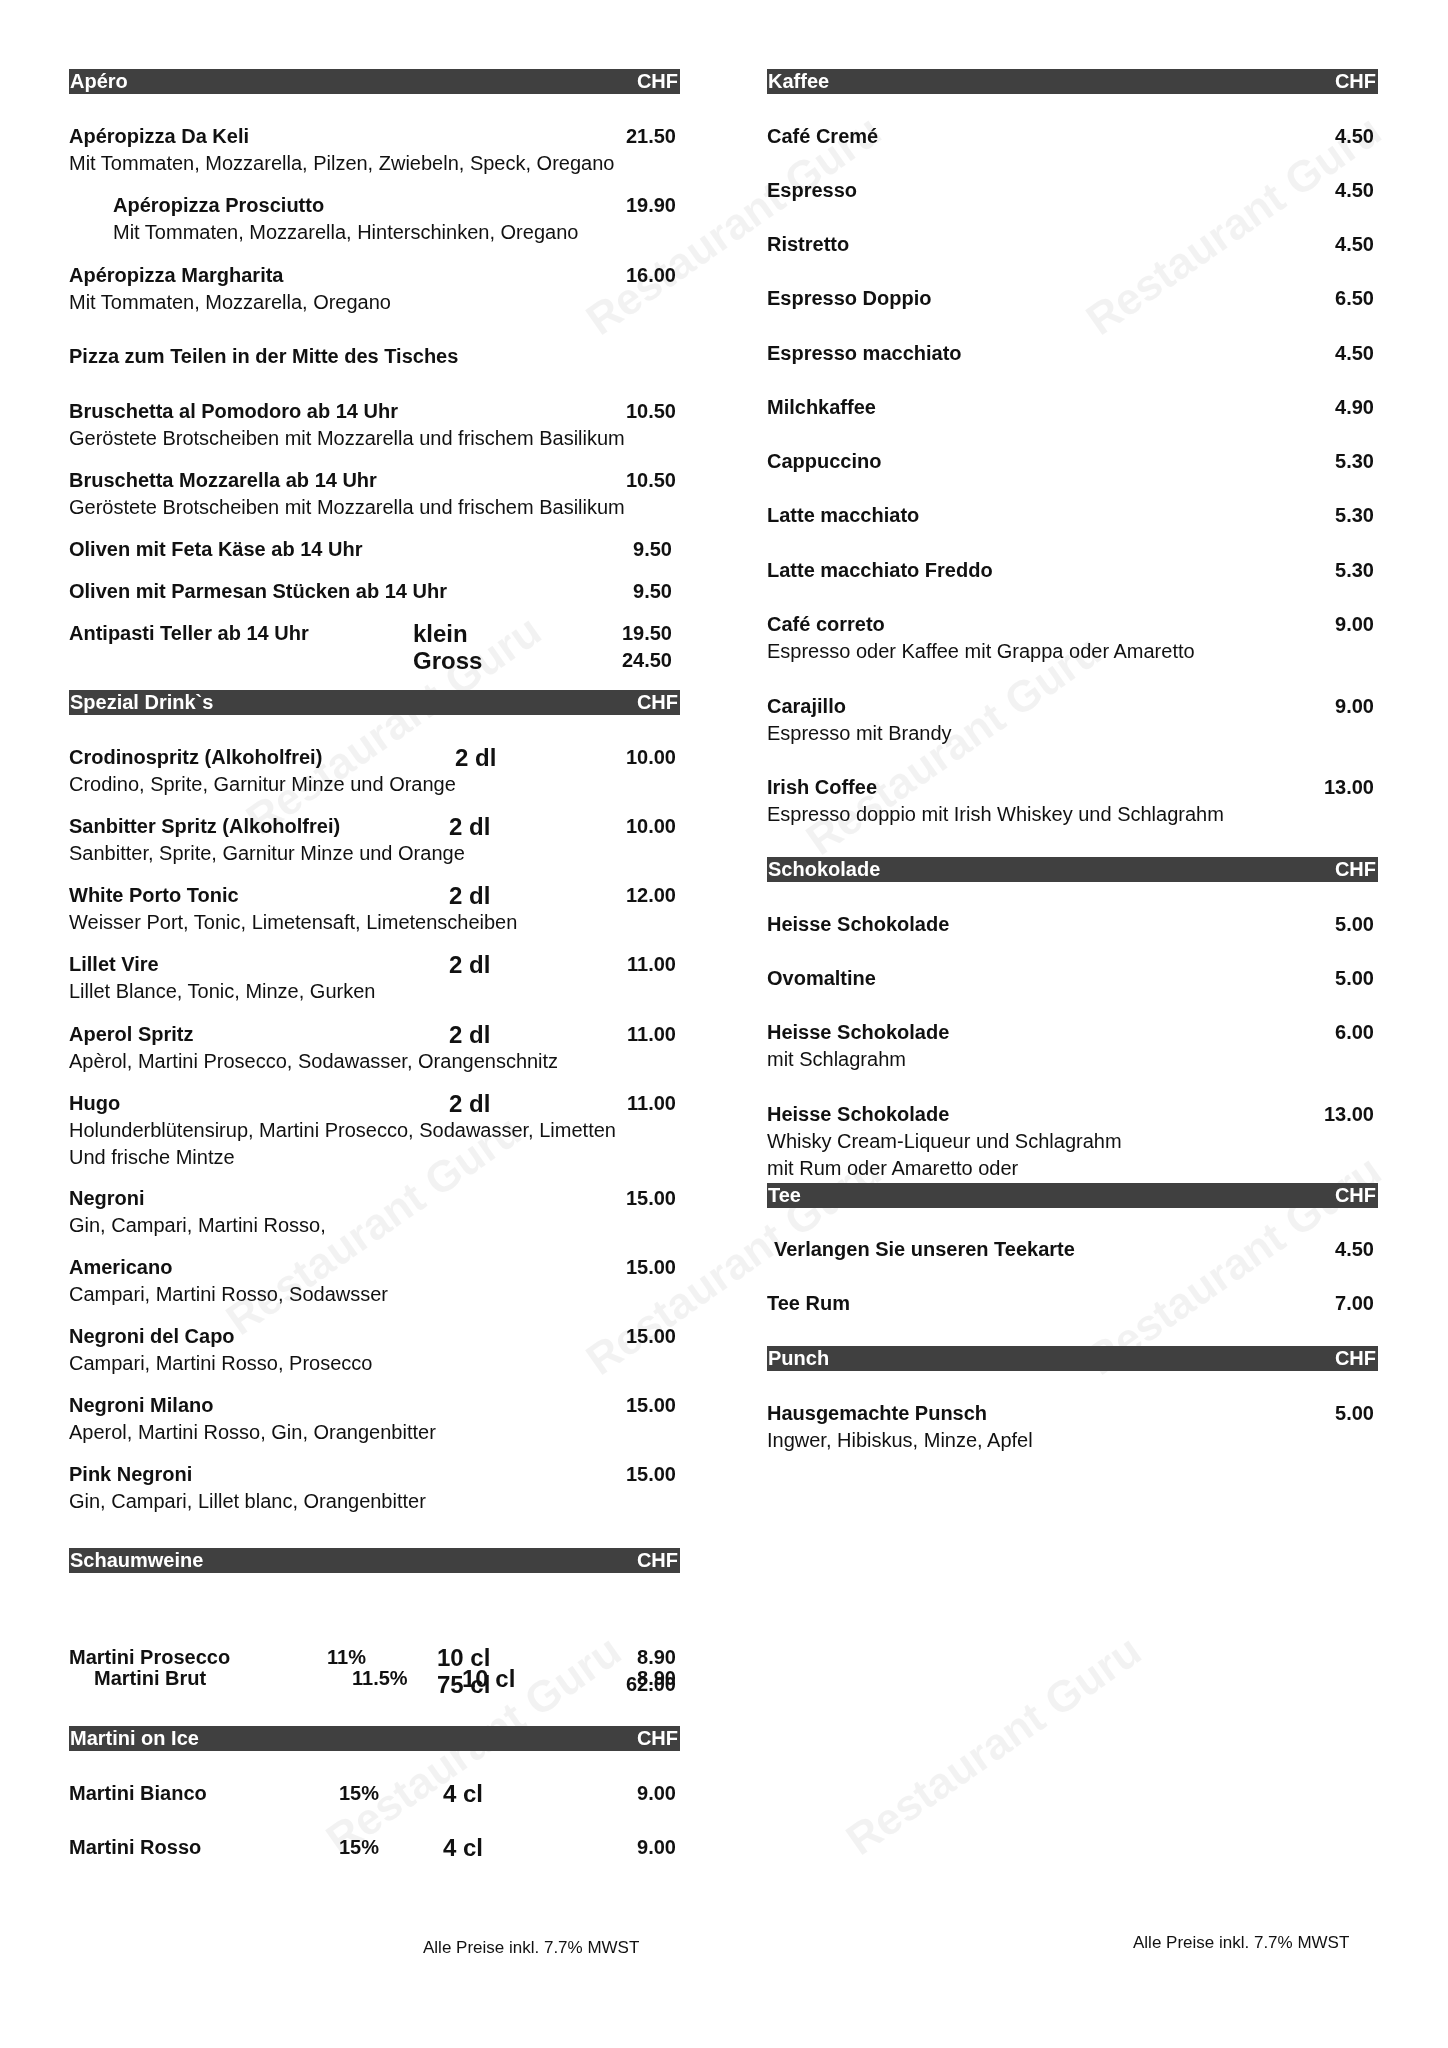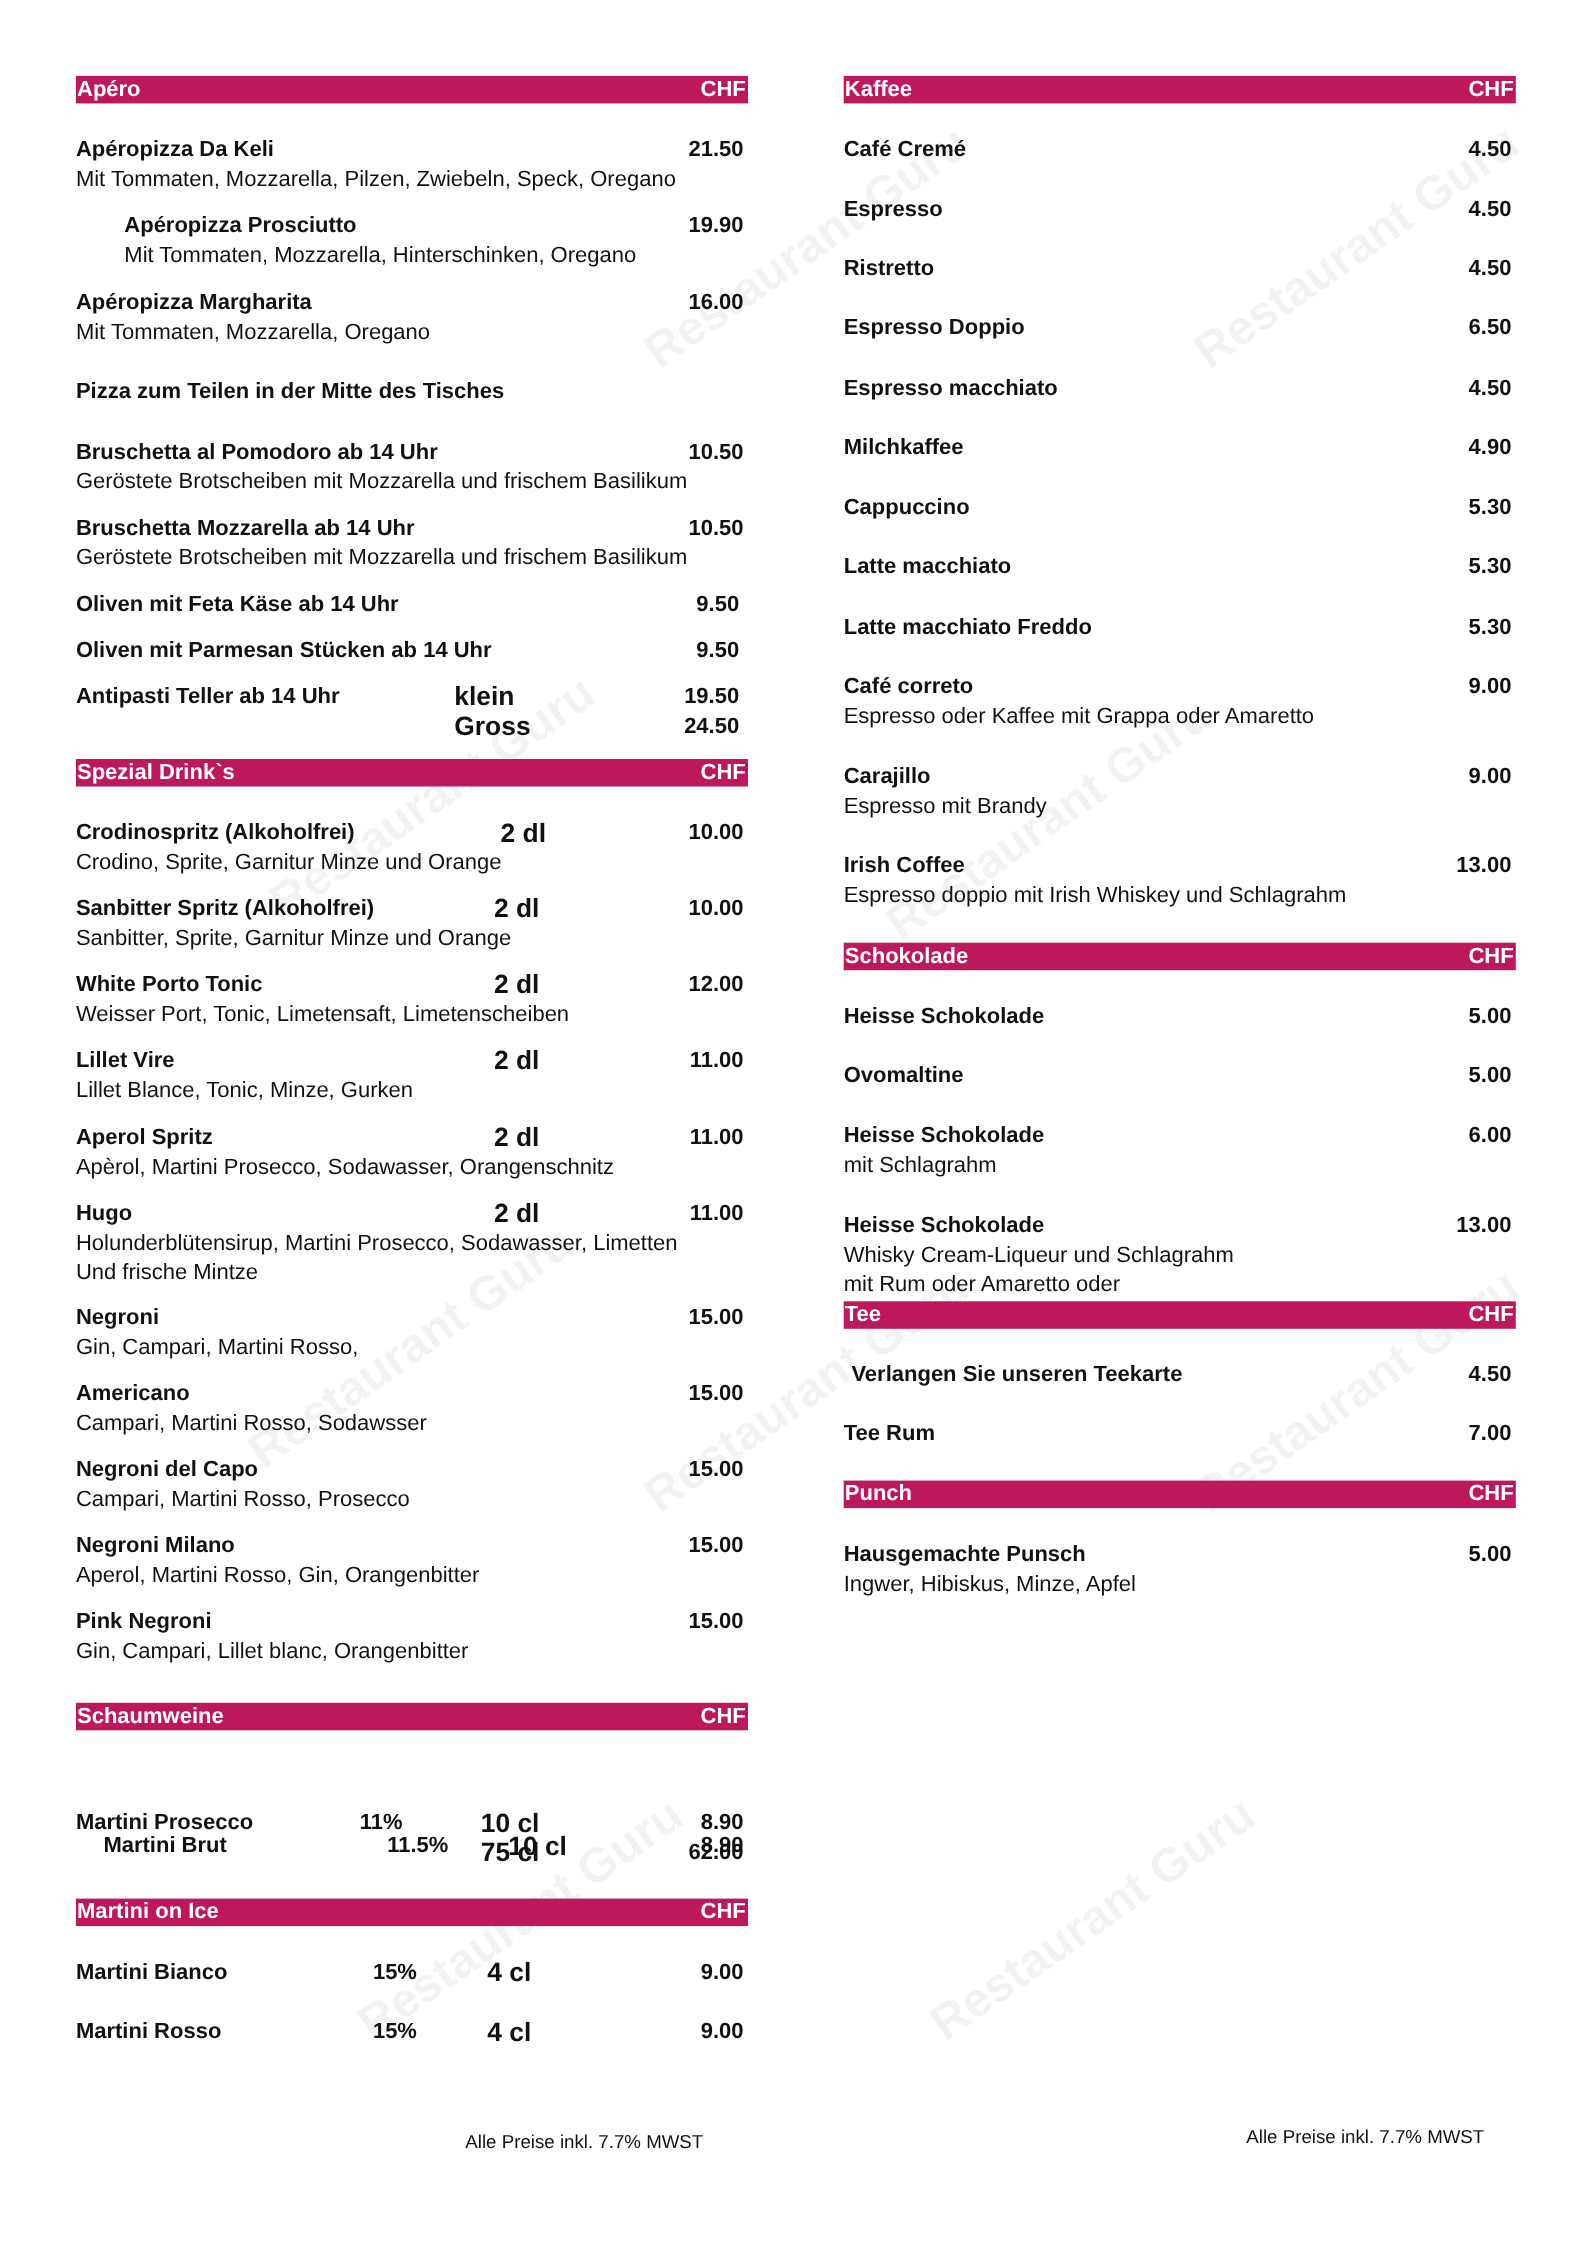--- a/index.html
+++ b/index.html
@@ -1,20 +1,20 @@
 <!DOCTYPE html>
 <html><head>
 <meta charset="utf-8">
 <style>
   html, body { margin:0; padding:0; background:#fff; }
   body { width:1448px; height:2048px; position:relative; overflow:hidden; font-family:"Liberation Sans", sans-serif; color:#111; }
   .col { position:absolute; top:69px; }
   .col-left { left:69px; width:611px; }
   .col-right { left:767px; width:611px; }
-  .hdr { background:#be185d; color:#fff; font-weight:bold; font-size:20px; height:25px; line-height:25px; display:flex; justify-content:space-between; padding:0 2px 0 1px; }
+  .hdr { background:#404040; color:#fff; font-weight:bold; font-size:20px; height:25px; line-height:25px; display:flex; justify-content:space-between; padding:0 2px 0 1px; }
   .name { font-weight:bold; font-size:20px; line-height:27px; }
   .desc { font-size:20px; line-height:27px; }
   .price { position:absolute; right:4px; top:0; font-weight:bold; font-size:20px; line-height:27px; text-align:right; }
   .vol { position:absolute; font-weight:bold; font-size:24px; line-height:27px; }
   .pct { position:absolute; font-weight:bold; font-size:20px; line-height:27px; }
   .block { position:absolute; left:0; right:0; }
   .footer { position:absolute; font-size:17px; }
   .wm { position:absolute; color:rgba(0,0,0,0.05); font-size:44px; font-weight:bold; transform:rotate(-35deg); white-space:nowrap; pointer-events:none; }
 </style>
 </head>

